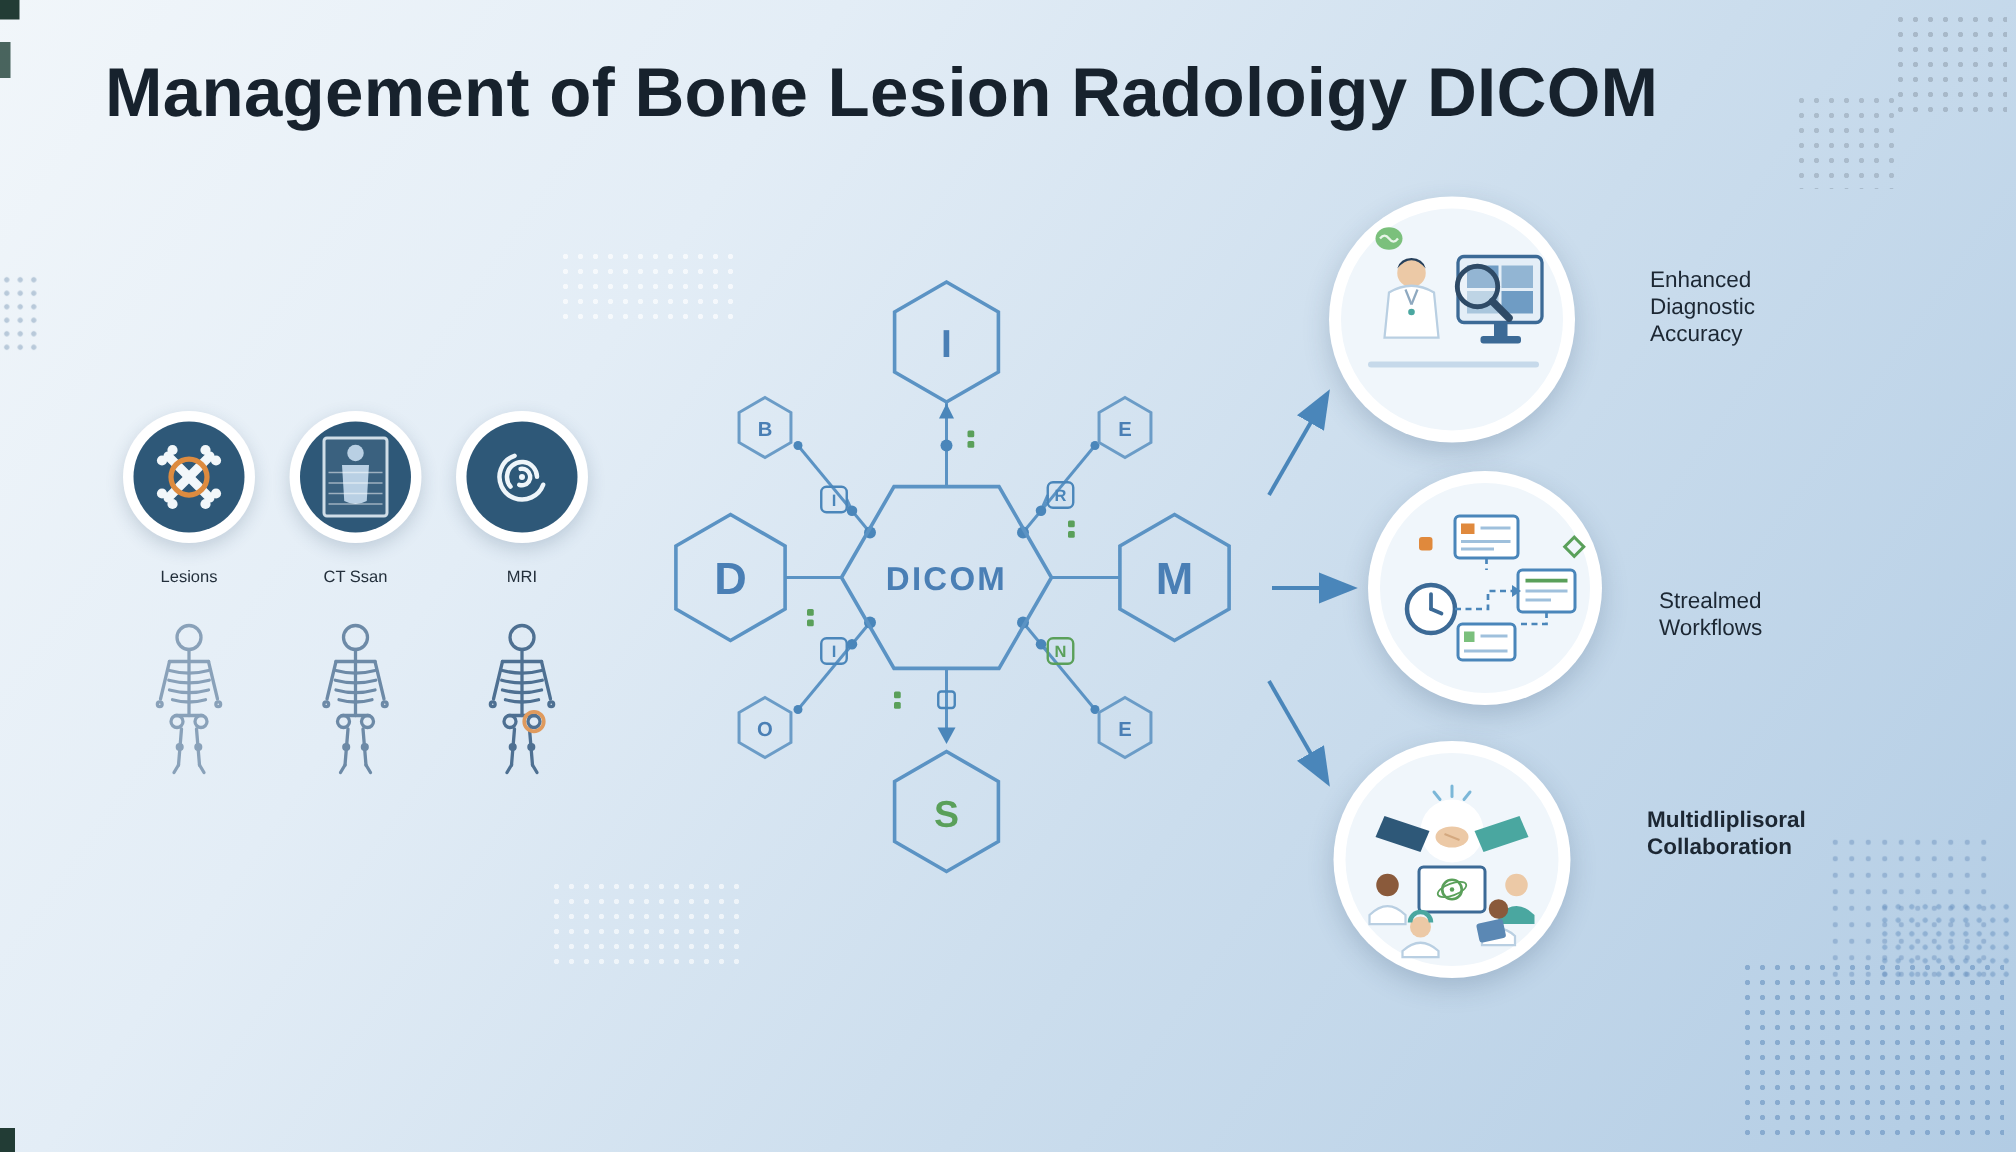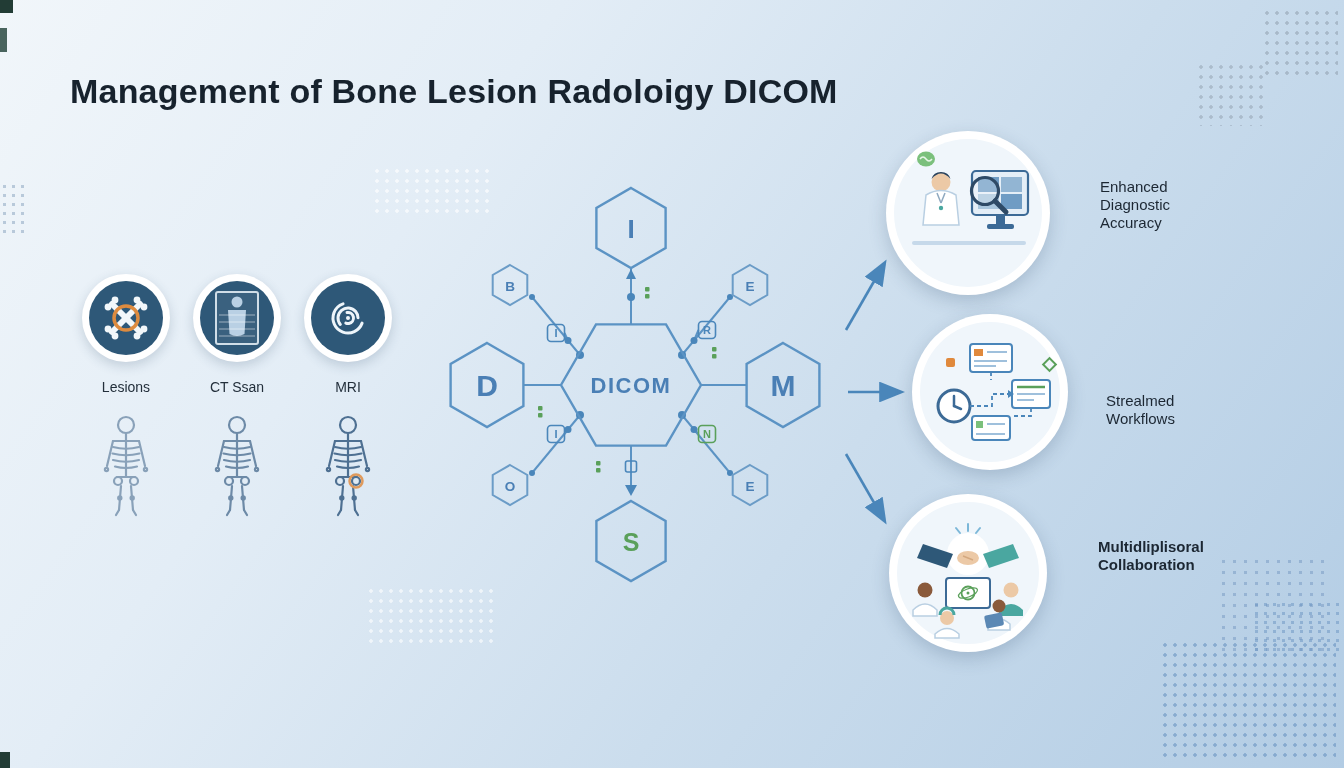--- a/index.html
+++ b/index.html
@@ -2,40 +2,40 @@
 <html><head>
 <meta charset="utf-8">
 <style>
   html,body{margin:0;padding:0;}
   #canvas{
     position:relative;width:1344px;height:768px;overflow:hidden;
     font-family:"Liberation Sans",sans-serif;
     background:linear-gradient(125deg,#f1f6fa 0%,#e3edf6 30%,#cbdded 62%,#b2cce4 100%);
   }
   .title{
-    position:absolute;left:70px;top:34px;font-size:34px;font-weight:600;
-    color:#17222d;letter-spacing:.2px;white-space:nowrap;margin-top:38px;
+    position:absolute;left:70px;top:34px;font-size:46px;font-weight:600;
+    color:#17222d;letter-spacing:.2px;white-space:nowrap;
   }
   .dots{
     position:absolute;pointer-events:none;
     background-image:radial-gradient(circle,var(--dc) 1.5px,transparent 2px);
     background-size:var(--ds,10px) var(--ds,10px);
   }
   .corner-mark{position:absolute;pointer-events:none;}
   .mod-circle{
     position:absolute;width:88px;height:88px;border-radius:50%;background:#ffffff;
     box-shadow:0 4px 12px rgba(40,70,100,.20);
     display:flex;align-items:center;justify-content:center;
   }
   .mod-inner{
     width:74px;height:74px;border-radius:50%;background:#2e5878;
     display:flex;align-items:center;justify-content:center;overflow:hidden;
   }
   .mod-label{
-    position:absolute;width:110px;text-align:center;font-size:14px;color:#232f3b;
+    position:absolute;width:110px;text-align:center;font-size:11px;color:#232f3b;
   }
   .skel{position:absolute;}
   .network-svg{position:absolute;left:440px;top:165px;}
   .arrows-svg{position:absolute;left:0;top:0;pointer-events:none;}
   .benefit-circle{
     position:absolute;border-radius:50%;background:#ffffff;
     box-shadow:0 6px 18px rgba(40,70,100,.22);
     display:flex;align-items:center;justify-content:center;
   }
   .benefit-label{

